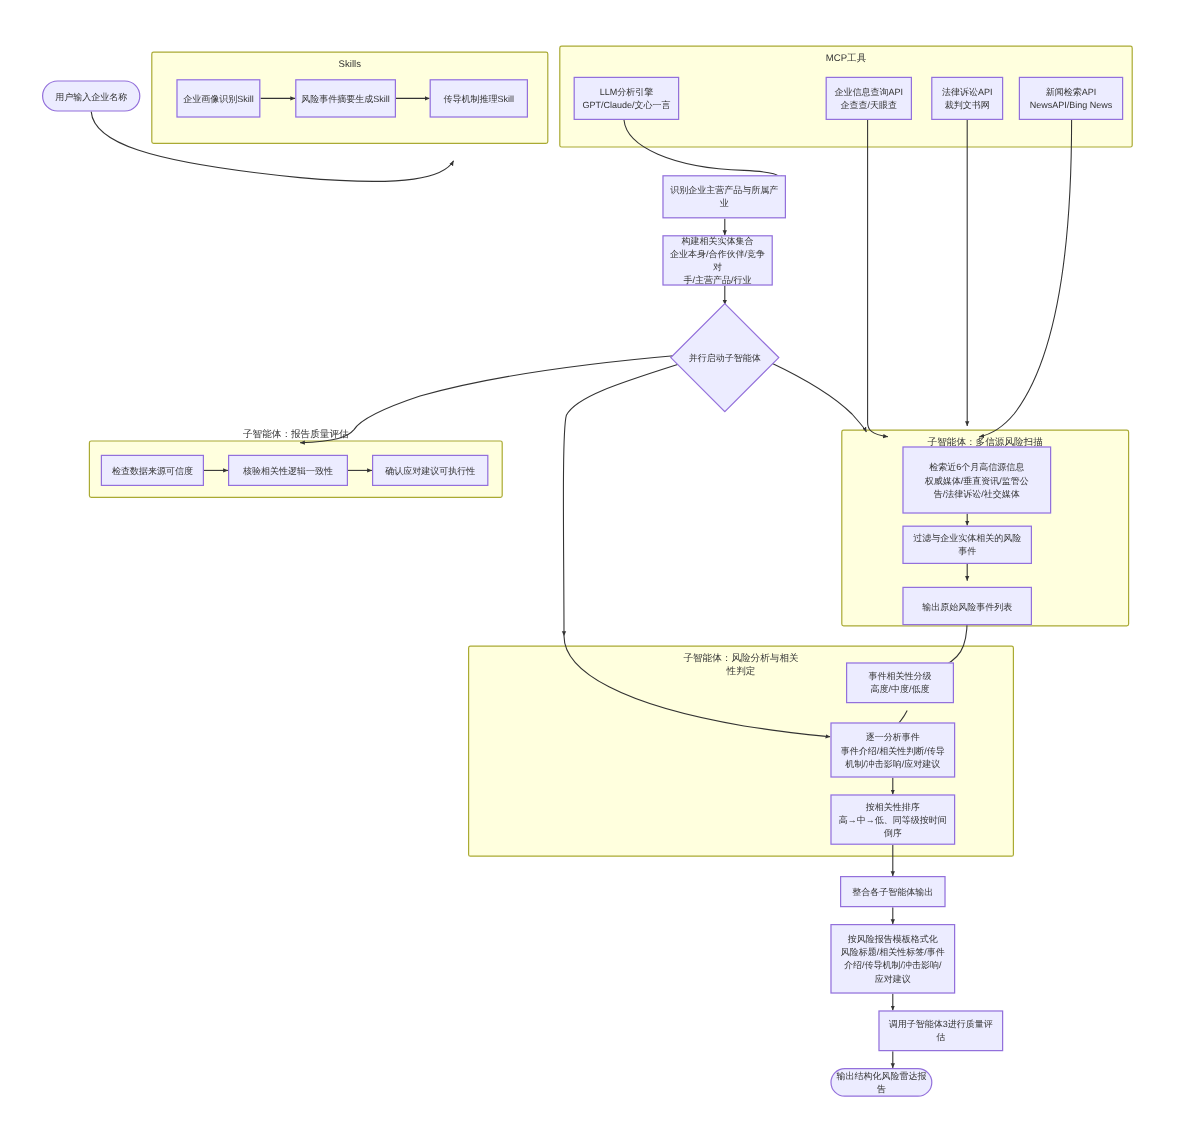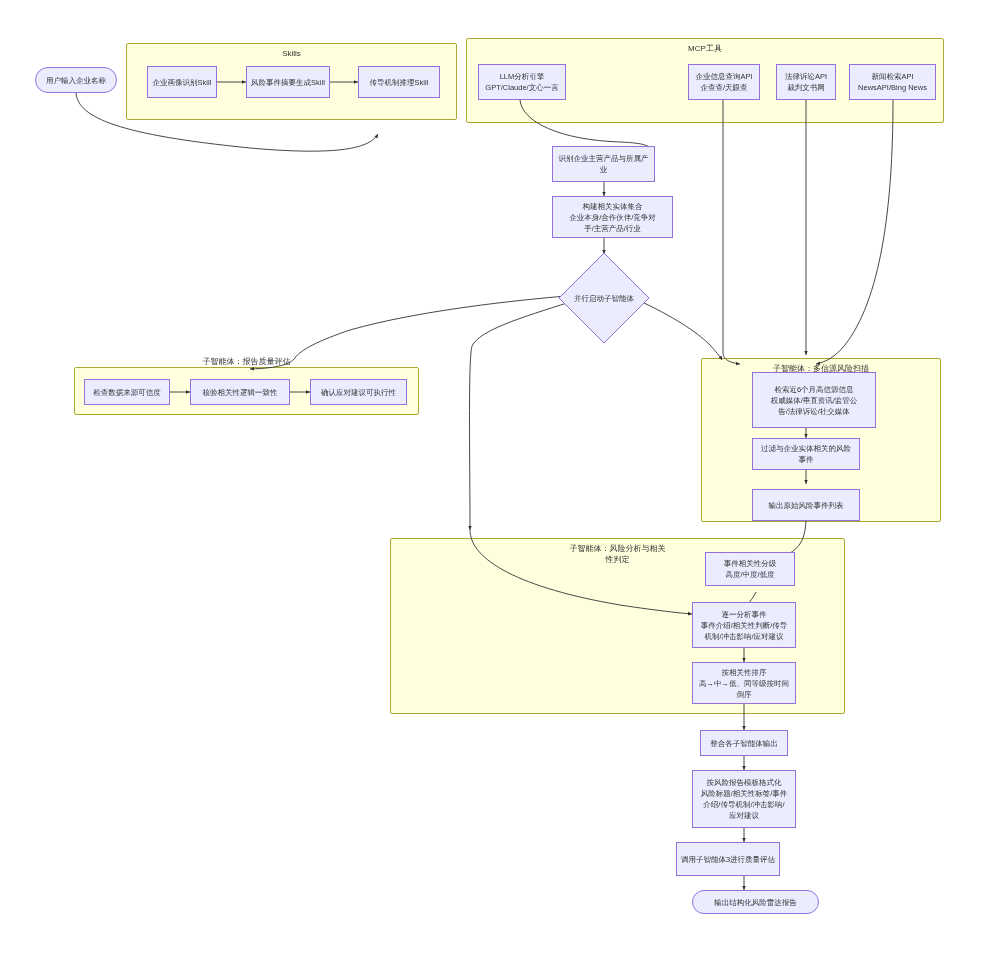--- a/index.html
+++ b/index.html
@@ -123,21 +123,21 @@
   </div>
   <div class="node" style="left:849px;top:64px;width:87px;height:36px;flex-direction:column;">
     <span>新闻检索API</span>
     <span>NewsAPI/Bing News</span>
   </div>
 
   <div class="node" style="left:552px;top:146px;width:103px;height:36px;flex-direction:column;">
     <span>识别企业主营产品与所属产</span>
     <span>业</span>
   </div>
-  <div class="node" style="left:552px;top:196px;width:121px;height:42px;flex-direction:column;">
+  <div class="node" style="left:552px;top:196px;width:92px;height:42px;flex-direction:column;">
     <span>构建相关实体集合</span>
     <span>企业本身/合作伙伴/竞争对</span>
     <span>手/主营产品/行业</span>
   </div>
 
   <div class="node diamond" style="left:558px;top:252px;width:92px;height:92px;">
     <svg class="dshape" viewBox="0 0 92 92">
       <polygon points="46,1 91,46 46,91 1,46" fill="#ececff" stroke="#9370db" stroke-width="1"></polygon>
     </svg>
     <span class="dlabel">并行启动子智能体</span>
@@ -183,21 +183,21 @@
 
   <div class="node" style="left:700px;top:730px;width:88px;height:26px;">
     <span class="nlabel">整合各子智能体输出</span>
   </div>
   <div class="node" style="left:692px;top:770px;width:104px;height:58px;flex-direction:column;">
     <span>按风险报告模板格式化</span>
     <span>风险标题/相关性标签/事件</span>
     <span>介绍/传导机制/冲击影响/</span>
     <span>应对建议</span>
   </div>
-  <div class="node" style="left:676px;top:842px;width:104px;height:34px;flex-direction:row;">
+  <div class="node" style="left:732px;top:842px;width:104px;height:34px;flex-direction:column;">
     <span>调用子智能体3进行质量评</span>
     <span>估</span>
   </div>
-  <div class="node stadium" style="left:692px;top:890px;width:127px;height:24px;">
+  <div class="node stadium" style="left:692px;top:890px;width:85px;height:24px;">
     <span class="nlabel">输出结构化风险雷达报告</span>
   </div>
 
 </div>
 
 </body></html>

